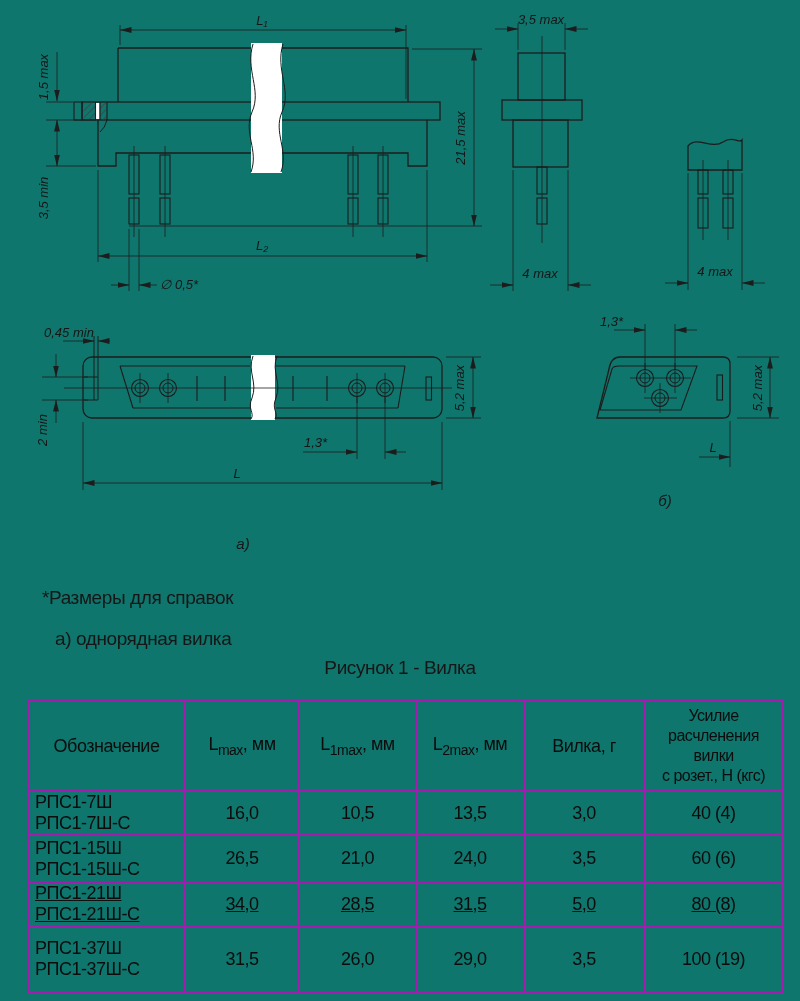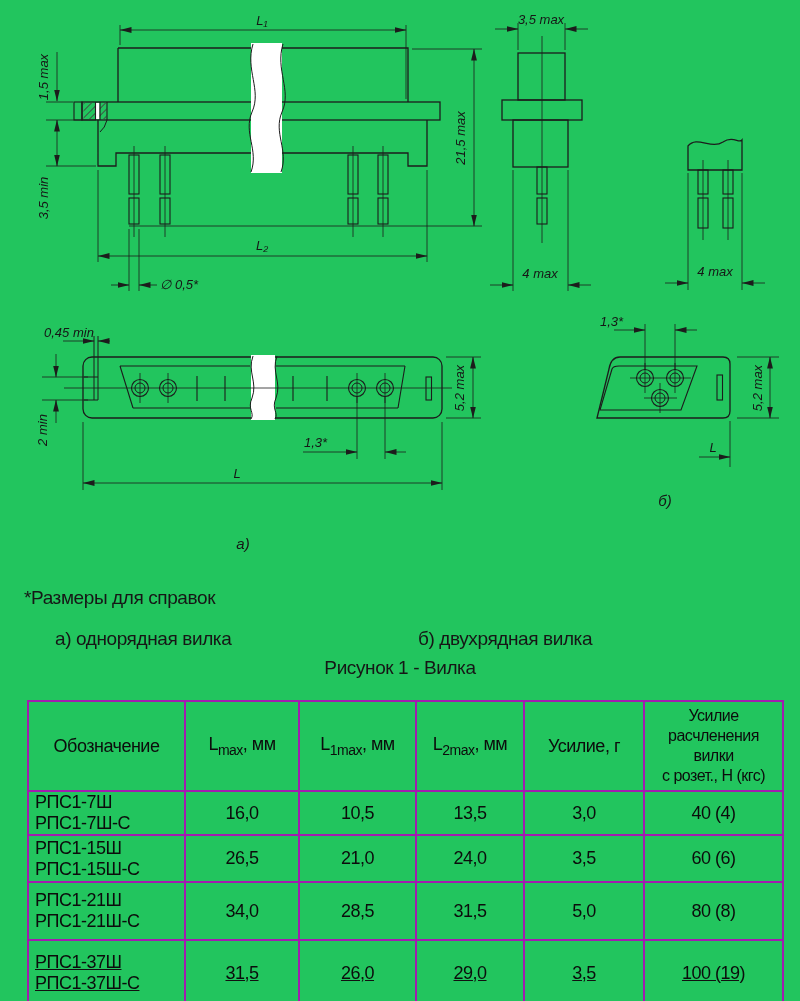--- a/index.html
+++ b/index.html
@@ -1,34 +1,34 @@
 <!DOCTYPE html>
 <html><head>
 <meta charset="utf-8">
 <style>
   html,body{margin:0;padding:0;background:#fff;}
-  .page{position:relative;width:800px;height:1001px;background:#22c55e;overflow:hidden;
+  .page{position:relative;width:800px;height:1001px;background:#0f766e;overflow:hidden;
         font-family:"Liberation Sans",sans-serif;color:#111;}
   svg{position:absolute;left:0;top:0;}
   svg text{font-family:"Liberation Sans",sans-serif;font-style:italic;font-size:13px;
            fill:#161616;stroke:none;}
   svg text.fig-letter{font-size:15px;}
   .cap{position:absolute;font-size:19px;letter-spacing:-0.4px;color:#161616;white-space:nowrap;line-height:1.1;}
-  #note{left:24px;top:588px;}
+  #note{left:42px;top:588px;}
   #subA{left:34px;top:629px;margin-left:21px;}
   #subB{left:418px;top:629px;}
   #figcaption{left:0;top:658px;width:800px;text-align:center;}
   table.spec{position:absolute;left:27px;top:700px;width:755px;border-collapse:collapse;
              table-layout:fixed;border:2px solid #1d1d1d;}
   table.spec th,table.spec td{border:2px solid #a21caf;font-weight:normal;font-size:18px;
              letter-spacing:-0.5px;text-align:center;vertical-align:middle;padding:0;color:#0c0c0c;}
   table.spec td.desig{text-align:left;padding-left:6px;line-height:21px;}
   table.spec .force-hdr{font-size:16px;line-height:20px;white-space:nowrap;}
   table.spec sub{font-size:14px;}
-  tr.hdr{height:90px;} tr.r1{height:32px;} tr.r2{height:47px;} tr.r3{height:58px;} tr.r4{height:66px;text-decoration:underline;}
+  tr.hdr{height:90px;} tr.r1{height:32px;} tr.r2{height:47px;} tr.r3{height:44px;text-decoration:underline;} tr.r4{height:66px;}
 </style>
 </head>
 <body>
 
 <div class="page">
 
 <svg width="800" height="570" viewBox="0 0 800 570">
   <defs>
     <marker id="arr" viewBox="0 0 12 8" markerWidth="12" markerHeight="8" refX="11.5" refY="4" orient="auto-start-reverse" markerUnits="userSpaceOnUse">
       <path d="M0,1.1 L12,4 L0,6.9 Z" fill="#1c1c1c"></path>
@@ -233,39 +233,38 @@
     </g>
     <text x="600" y="326" text-anchor="start">1,3*</text>
     <text x="762" y="388" text-anchor="middle" transform="rotate(-90 762 388)">5,2 max</text>
     <text x="713" y="452" text-anchor="middle">L</text>
     <text class="fig-letter" x="665" y="506" text-anchor="middle">б)</text>
   </g>
 </svg>
 
 <div class="cap" id="note">*Размеры для справок</div>
 <div class="cap" id="subA">а) однорядная вилка</div>
-<div class="cap" id="subB">б) двухрядная вилка</div>
 <div class="cap" id="figcaption">Рисунок 1 - Вилка</div>
 
 <table class="spec">
   <colgroup>
     <col style="width:157px">
         <col style="width:114px">
         <col style="width:117px">
     <col style="width:108px">
         <col style="width:120px">
         <col style="width:139px">
   </colgroup>
   <thead>
     <tr class="hdr">
       <th>Обозначение</th>
       <th><span>L</span><sub>max</sub><span>, мм</span></th>
       <th><span>L</span><sub>1max</sub><span>, мм</span></th>
       <th><span>L</span><sub>2max</sub><span>, мм</span></th>
-      <th>Усилие, г</th>
+      <th>Вилка, г</th>
       <th class="force-hdr">
         <div>Усилие</div>
         <div>расчленения</div>
         <div>вилки</div>
         <div>с розет., Н (кгс)</div>
       </th>
     </tr>
   </thead>
   <tbody>
     <tr class="r1">

